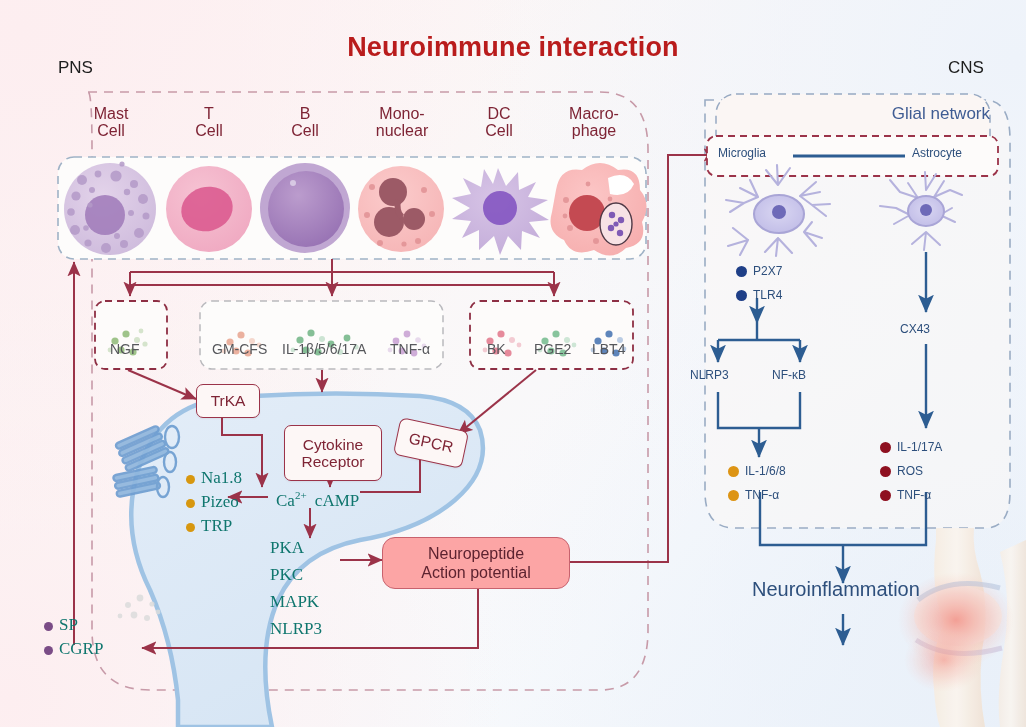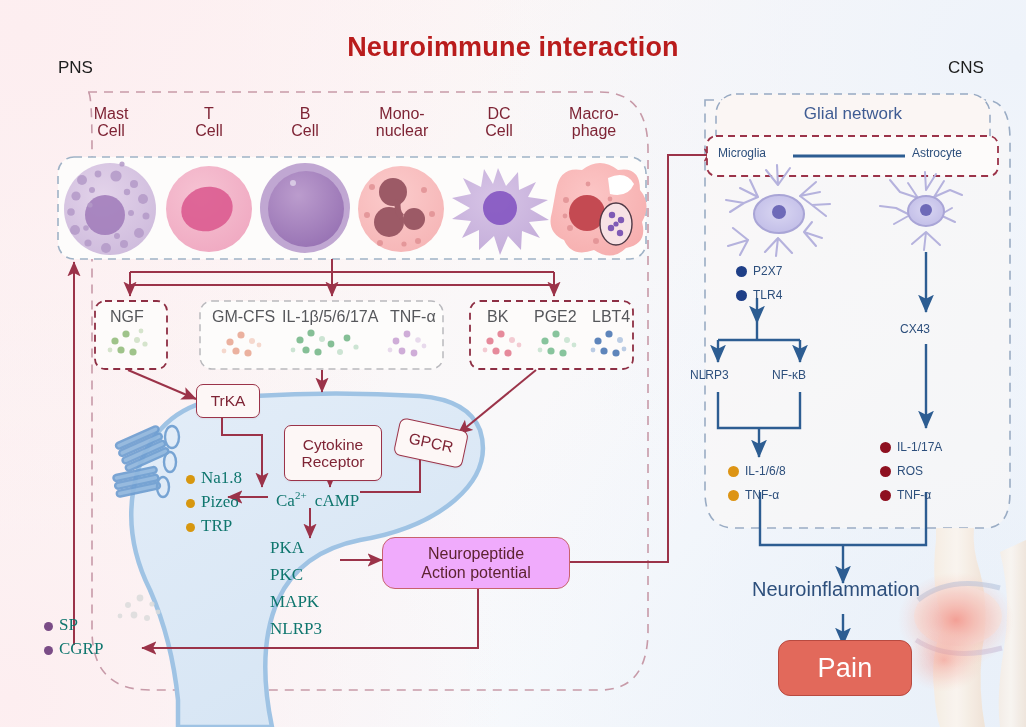--- a/index.html
+++ b/index.html
@@ -19,40 +19,40 @@
   svg.layer{position:absolute;left:0;top:0;width:1026px;height:727px;pointer-events:none;}
 
   .title{
     left:0;right:0;top:32px;text-align:center;
     font-size:27px;font-weight:bold;color:#b91c1c;letter-spacing:.2px;
   }
   .corner-label{font-size:17px;color:#1d1d1d;}
   .cellname{
     font-size:16px;color:#7e2435;text-align:center;line-height:1.08;
   }
-  .smalllabel{font-size:16px;color:#56575b;}
+  .smalllabel{font-size:14px;color:#56575b;margin-top:33px;}
   .recbox{
     position:absolute;background:#fdf7f6;border:1.6px solid #9b3349;
     border-radius:7px;color:#7e2435;text-align:center;line-height:1.12;
     font-size:15.5px;display:flex;align-items:center;justify-content:center;
     box-shadow:0 1px 2px rgba(120,40,60,.07);
   }
   .neurotxt{font-size:17px;color:#0f766e;font-family:Liberation Serif, serif;}
   .bullet{display:inline-block;width:9px;height:9px;border-radius:50%;
     vertical-align:middle;margin-right:6px;}
   .cns-txt{color:#2d4f7c;font-size:12px;}
   .cns-small{color:#2d4f7c;font-size:20px;}
   .glial-title{color:#3f5c93;font-size:17px;}
   .pain-box{
     position:absolute;background:#e2695b;border:1.5px solid #b84a40;
     border-radius:12px;color:#fff;font-size:27px;display:flex;
     align-items:center;justify-content:center;letter-spacing:.3px;
   }
   .npbox{
-    position:absolute;background:#f0abfc;border:1.4px solid #c8626e;
+    position:absolute;background:#fca5a5;border:1.4px solid #c8626e;
     border-radius:13px;color:#5d2330;font-size:16px;text-align:center;
     line-height:1.2;display:flex;align-items:center;justify-content:center;
   }
 </style>
 </head>
 <body>
 
 <div id="stage">
 
   <svg class="layer" viewBox="0 0 1026 727">
@@ -486,21 +486,21 @@
   </div>
   <div class="abs neurotxt" style="left:44px;top:639px;">
     <span class="bullet" style="background:#7a4c86"></span><span>CGRP</span>
   </div>
 
   <div class="npbox" style="left:382px;top:537px;width:186px;height:50px;flex-direction:column;">
     <span>Neuropeptide</span>
     <span>Action potential</span>
   </div>
 
-  <div class="abs glial-title" style="left:716px;top:104px;width:274px;text-align:center;">Glial network</div>
+  <div class="abs glial-title" style="left:716px;top:104px;width:274px;text-align:right;">Glial network</div>
   <div class="abs cns-txt" style="left:718px;top:146px;">Microglia</div>
   <div class="abs cns-txt" style="left:912px;top:146px;">Astrocyte</div>
 
   <div class="abs cns-txt" style="left:736px;top:264px;">
     <span class="bullet" style="background:#1f3f87;width:11px;height:11px;"></span><span>P2X7</span>
   </div>
   <div class="abs cns-txt" style="left:736px;top:288px;">
     <span class="bullet" style="background:#1f3f87;width:11px;height:11px;"></span><span>TLR4</span>
   </div>
 
@@ -521,15 +521,14 @@
   </div>
   <div class="abs cns-txt" style="left:880px;top:464px;">
     <span class="bullet" style="background:#8e1020;width:11px;height:11px;"></span><span>ROS</span>
   </div>
   <div class="abs cns-txt" style="left:880px;top:488px;">
     <span class="bullet" style="background:#8e1020;width:11px;height:11px;"></span><span>TNF-α</span>
   </div>
 
   <div class="abs cns-small" style="left:752px;top:578px;">Neuroinflammation</div>
 
-  <div class="pain-box" style="left:778px;top:640px;width:132px;height:54px;">Pain</div>
 
 </div>
 
 </body></html>

